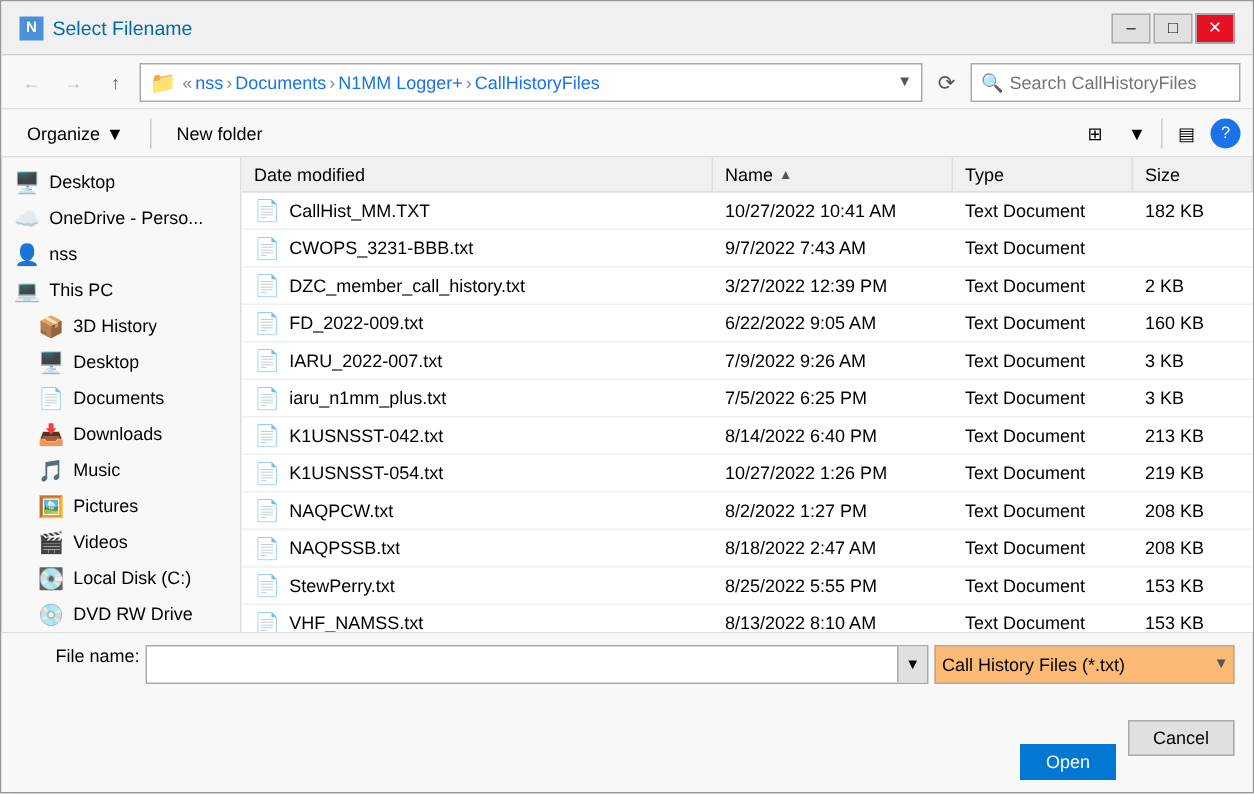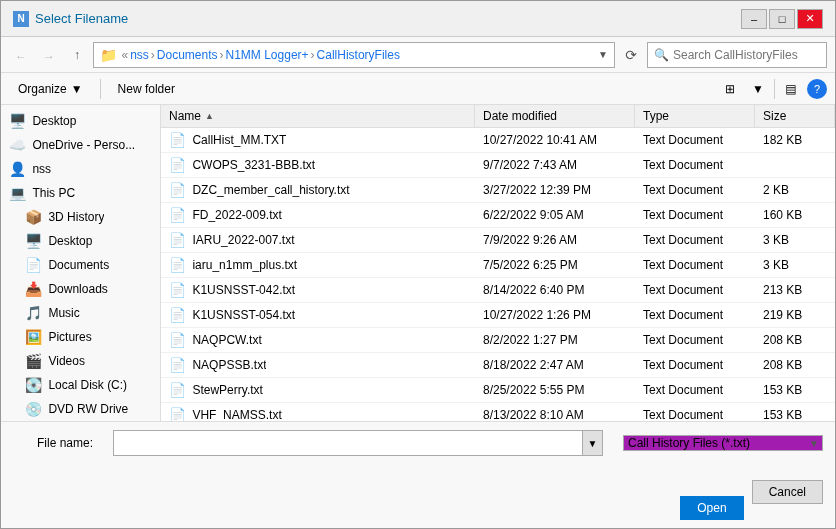--- a/index.html
+++ b/index.html
@@ -257,22 +257,21 @@
     .bottom-bar {
       background: #f8f8f8;
       border-top: 1px solid #ddd;
       padding: 8px 12px;
       display: flex;
       flex-direction: column;
       gap: 8px;
     }
     .filename-row {
       display: flex;
-      align-items: center;
-      gap: 20px;
+      gap: 4px;
     }
     .filename-label {
       width: 80px;
       font-size: 12px;
       text-align: right;
     }
     .filename-input-wrapper {
       flex: 1;
       display: flex;
       align-items: center;
@@ -294,26 +293,26 @@
       cursor: pointer;
       display: flex; align-items: center; justify-content: center;
       font-size: 10px;
     }
     .filetype-wrapper {
       position: relative;
       width: 200px;
     }
     .filetype-wrapper select {
       width: 100%;
-      height: 16px;
+      height: 26px;
       border: 1px solid #aaa;
       font-size: 12px;
       padding: 0 4px;
       appearance: none;
-      background: #a21caf;
+      background: #fdba74;
     }
     .filetype-arrow {
       position: absolute;
       right: 4px; top: 50%;
       transform: translateY(-50%);
       font-size: 10px;
       color: #555;
       pointer-events: none;
     }
 
@@ -460,25 +459,25 @@
         </div>
         <div class="sidebar-item" style="padding-left: 8px;">
           <span class="sidebar-icon">📚</span>
           <span class="sidebar-label">Libraries</span>
         </div>
       </div>
 
     <div class="file-list">
       <div class="file-list-header">
         <div class="col-header">
+          <span>Date modified</span>
+        </div>
+        <div class="col-header">
           <span>Name</span>
           <span class="sort-arrow">▲</span>
-        </div>
-        <div class="col-header">
-          <span>Date modified</span>
         </div>
         <div class="col-header">
           <span>Type</span>
         </div>
         <div class="col-header">
           <span>Size</span>
         </div>
       </div>
 
     <div class="file-row">

